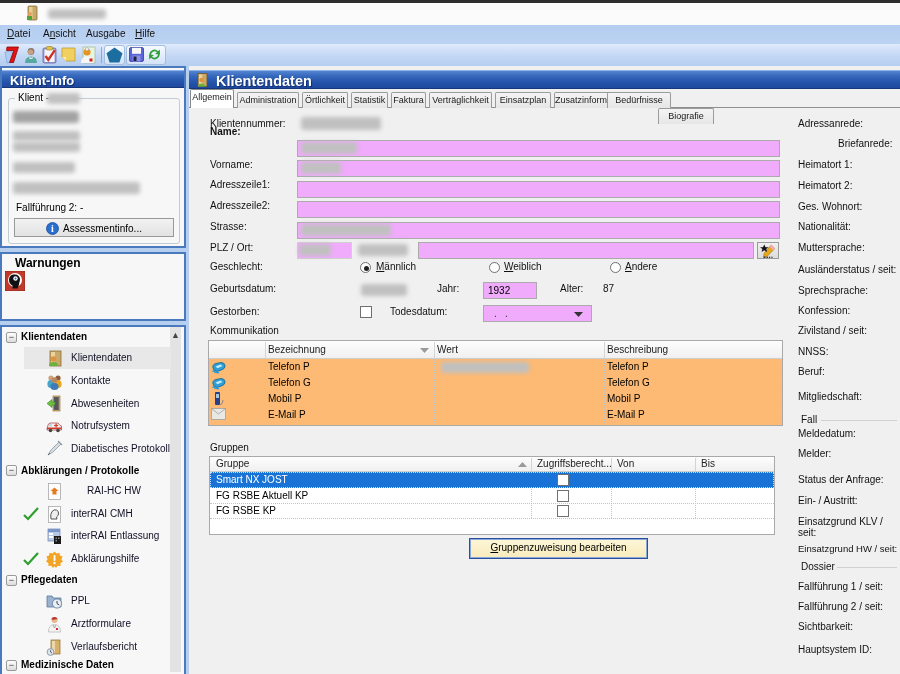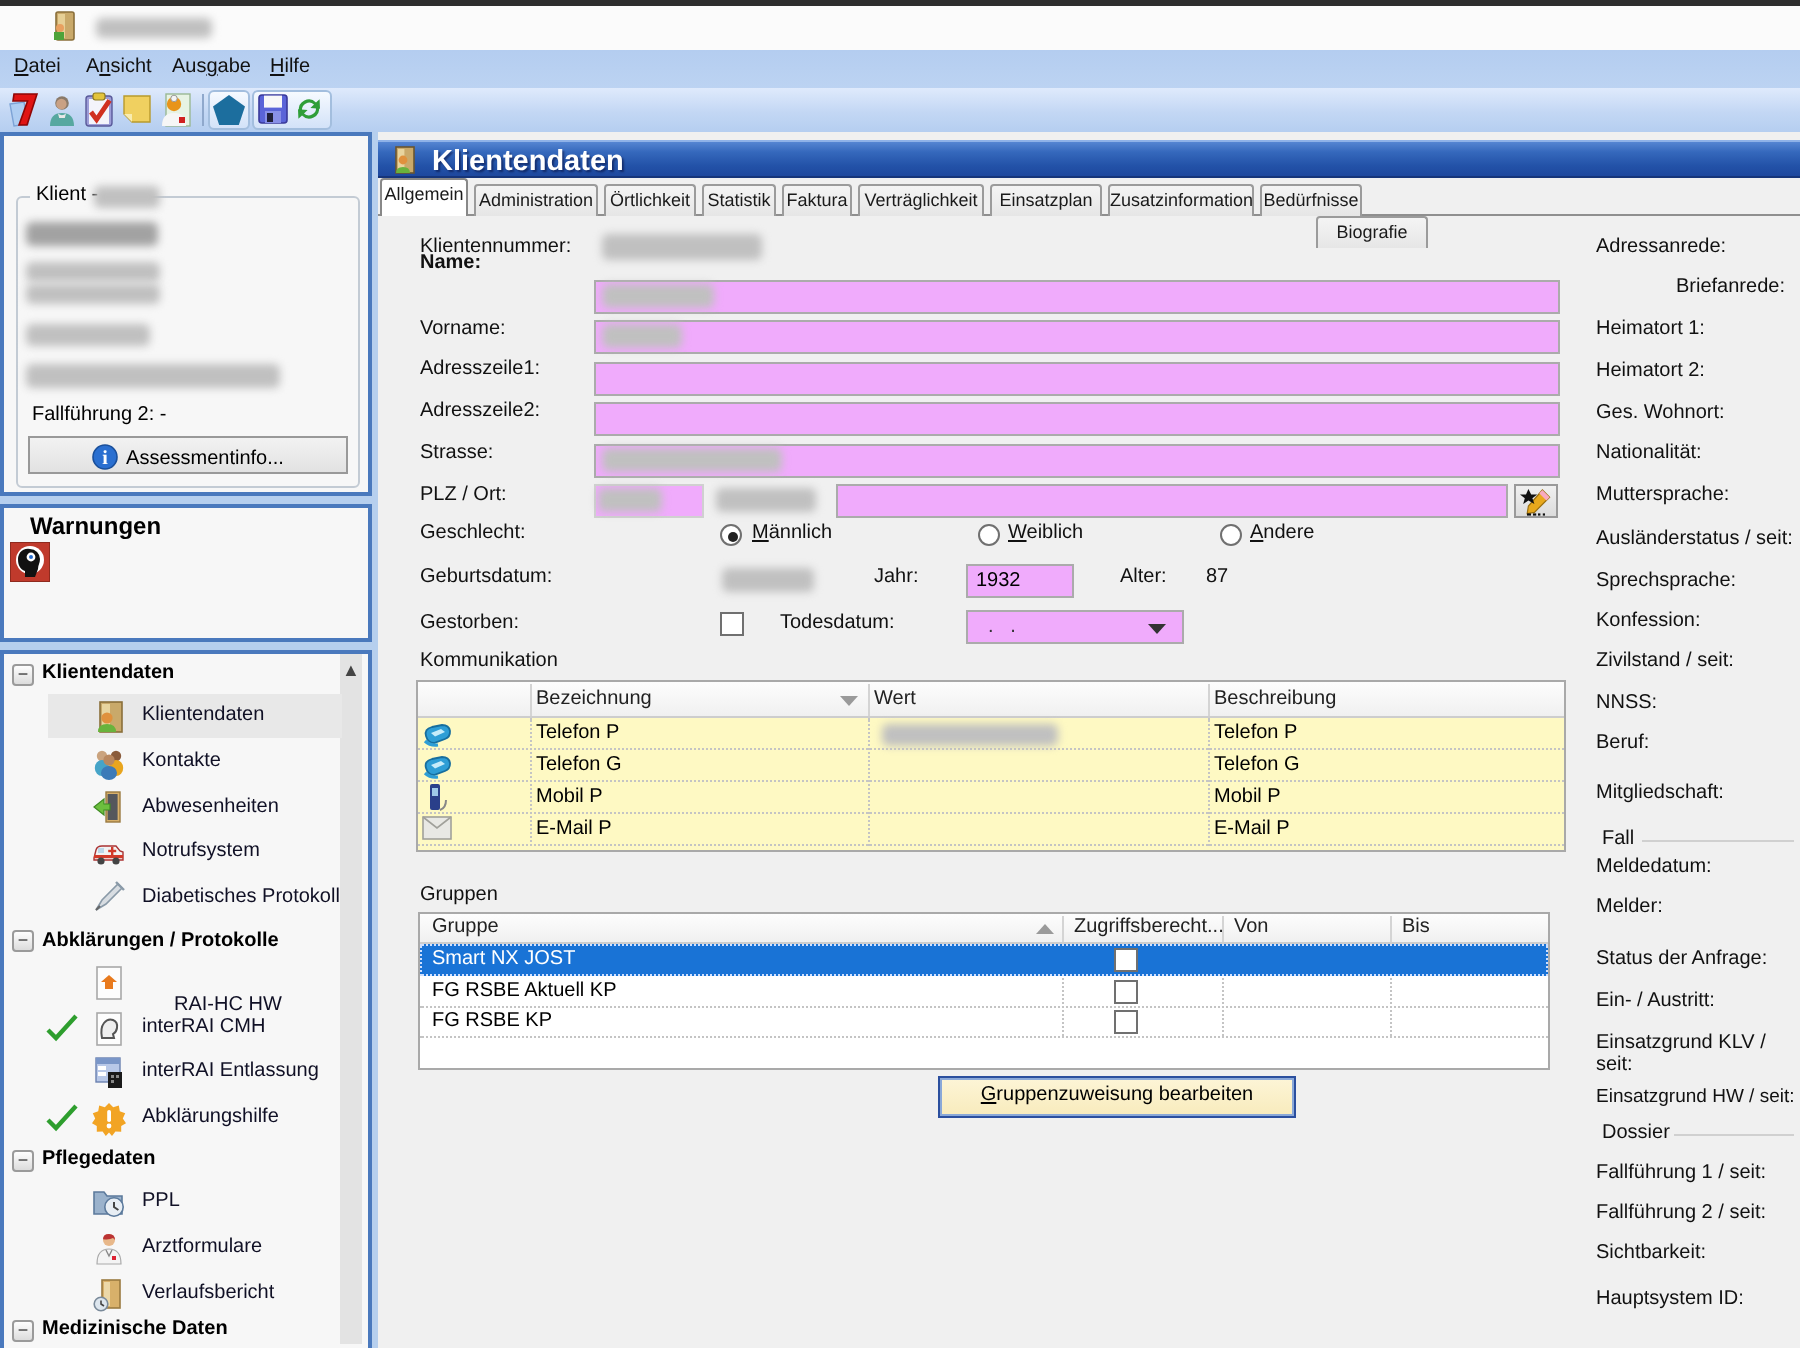--- a/index.html
+++ b/index.html
@@ -94,20 +94,21 @@
     <rect x="3.5" y="8.5" width="8" height="6" fill="#8890e8"></rect>
     <rect x="4.5" y="9.5" width="3" height="4.5" fill="#20203a"></rect>
   </svg>
   <svg class="abs" style="left:147px; top:3px;" width="15" height="15" viewBox="0 0 15 15">
     <path d="M2.5 8.5 A5 5 0 0 1 11 4.2 L12.8 2.6 L13 7.4 L8.2 7 L10 5.3 A3.6 3.6 0 0 0 4 8.3 Z" fill="#2f9e38"></path>
     <path d="M12.5 6.5 A5 5 0 0 1 4 10.8 L2.2 12.4 L2 7.6 L6.8 8 L5 9.7 A3.6 3.6 0 0 0 11 6.7 Z" fill="#2f9e38"></path>
   </svg>
 </div>
 
 <div class="panel" id="p1" style="top:66px; height:182px;">
+  <div class="hdrband" style="left:0; top:2px; width:182px; height:18px; font-size:13px; padding:2px 0 0 8px;">Klient-Info</div>
   <div class="abs" style="left:6px; top:30px; width:172px; height:146px; border:1px solid #c3cbd4; border-radius:3px;"></div>
   <div class="abs" style="left:13px; top:24px; background:#f7f7f7; padding:0 3px;">Klient - </div>
   <div class="abs blur" style="left:45px; top:25px; width:33px; height:11px;"></div>
   <div class="abs blur" style="left:11px; top:43px; width:66px; height:12px; background:#a2a2a2;"></div>
   <div class="abs blur" style="left:11px; top:63px; width:67px; height:10px;"></div>
   <div class="abs blur" style="left:11px; top:74px; width:67px; height:10px;"></div>
   <div class="abs blur" style="left:11px; top:94px; width:62px; height:11px;"></div>
   <div class="abs blur" style="left:11px; top:114px; width:127px; height:12px;"></div>
   <div class="abs" style="left:14px; top:134px;">Fallführung 2: -</div>
   <div class="abs" style="left:12px; top:150px; width:160px; height:19px; background:linear-gradient(180deg,#f2f2f2,#e2e2e2); border:1px solid #999; text-align:center; padding-top:3px;">
@@ -173,21 +174,21 @@
     <path d="M2 15 L4 13" stroke="#666" stroke-width="1"></path>
   </svg>
   <div class="treetxt" style="top:116px;">Diabetisches Protokoll</div>
   <div class="minus" style="top:138px;">−</div>
     <div class="sect" style="top:138px;">Abklärungen / Protokolle</div>
   <svg class="icon16" style="top:156px;" viewBox="0 0 17 17">
     <rect x="2.5" y="0.5" width="12" height="16" fill="#fdfdfd" stroke="#a8a8a8" stroke-width="0.8"></rect>
     <path d="M4.5 8 L8.5 4.5 L12.5 8 Z" fill="#e87a1e"></path>
       <rect x="6.5" y="8" width="4" height="3.5" fill="#e87a1e"></rect>
   </svg>
-  <div class="treetxt" style="top:170px;padding-left:16px;">RAI-HC HW</div>
+  <div class="treetxt" style="top:158px;padding-left:16px;">RAI-HC HW</div>
   <svg class="chk" style="top:180px;" viewBox="0 0 16 14">
       <path d="M1 8 L5 12 L15 1" stroke="#2e9e2e" stroke-width="2.2" fill="none"></path>
     </svg>
   <svg class="icon16" style="top:179px;" viewBox="0 0 17 17">
     <rect x="2.5" y="0.5" width="12" height="16" fill="#fdfdfd" stroke="#a8a8a8" stroke-width="0.8"></rect>
     <path d="M5 13 Q4 8 6 5.5 Q8 3 10.5 4 Q13 5 12.5 8 Q12.2 10 10.5 11 L11 13 Z" fill="#eee" stroke="#555" stroke-width="1"></path>
   </svg>
   <div class="treetxt" style="top:181px;">interRAI CMH</div>
   <svg class="icon16" style="top:201px;" viewBox="0 0 17 17">
     <rect x="2" y="1" width="12" height="12" fill="#b8c8e8" stroke="#6a80b0" stroke-width="0.7"></rect>
@@ -246,21 +247,21 @@
   </svg>
   <div class="abs" style="left:0; top:41px; width:711px; height:1px; background:#8f8f8f;"></div>
   <div class="tab" style="left:1px; width:44px; top:23px; height:19px; background:#fff; border-color:#888; z-index:2;">Allgemein</div>
   <div class="tab" style="left:48px; width:62px;">Administration</div>
   <div class="tab" style="left:113px; width:46px;">Örtlichkeit</div>
   <div class="tab" style="left:162px; width:37px;">Statistik</div>
   <div class="tab" style="left:202px; width:35px;">Faktura</div>
   <div class="tab" style="left:240px; width:63px;">Verträglichkeit</div>
   <div class="tab" style="left:306px; width:56px;">Einsatzplan</div>
   <div class="tab" style="left:365px; width:73px;">Zusatzinformation</div>
-  <div class="tab" style="left:441px; width:51px;">Bedürfnisse</div>
+  <div class="tab" style="left:418px; width:64px;">Bedürfnisse</div>
   <div class="tab" style="left:469px; width:56px;margin-top:16px;">Biografie</div>
 
   <div class="lbl" style="left:21px; top:52px;">Klientennummer:</div>
   <div class="lbl" style="left:21px; top:60px;font-weight:bold;">Name:</div>
   <div class="lbl" style="left:21px; top:93px;">Vorname:</div>
   <div class="lbl" style="left:21px; top:113px;">Adresszeile1:</div>
   <div class="lbl" style="left:21px; top:134px;">Adresszeile2:</div>
   <div class="lbl" style="left:21px; top:155px;">Strasse:</div>
   <div class="lbl" style="left:21px; top:176px;">PLZ / Ort:</div>
   <div class="lbl" style="left:21px; top:195px;">Geschlecht:</div>
@@ -309,21 +310,21 @@
   <div class="lbl" style="left:414px; top:217px;">87</div>
 
   <div class="abs" style="left:171px; top:240px; width:12px; height:12px; border:1px solid #707070; background:#fff;"></div>
   <div class="lbl" style="left:201px; top:240px;">Todesdatum:</div>
   <div class="input" style="left:294px; top:239px; width:109px; height:17px; padding:2px 0 0 10px; color:#333;">.&nbsp;&nbsp;&nbsp;.
     <svg style="position:absolute; right:8px; top:6px;" width="9" height="6" viewBox="0 0 9 6">
         <polygon points="0,0 9,0 4.5,5" fill="#333"></polygon>
       </svg>
   </div>
 
-  <div class="abs" style="left:19px; top:274px; width:575px; height:86px; background:#fef9c3; border:1px solid #a9a9a9;">
+  <div class="abs" style="left:19px; top:274px; width:575px; height:86px; background:#fdba74; border:1px solid #a9a9a9;">
     <div class="abs" style="left:0; top:0; width:573px; height:18px; background:linear-gradient(180deg,#fdfdfd,#f0f0f0); border-bottom:1px solid #cdcdcd;"></div>
     <div class="abs" style="left:56px; top:1px; width:1px; height:16px; background:#d4d4d4;"></div>
     <div class="abs" style="left:225px; top:1px; width:1px; height:16px; background:#d4d4d4;"></div>
     <div class="abs" style="left:395px; top:1px; width:1px; height:16px; background:#d4d4d4;"></div>
     <div class="abs" style="left:59px; top:3px; color:#222;">Bezeichnung</div>
     <svg class="abs" style="left:211px; top:7px;" width="9" height="6" viewBox="0 0 9 6">
         <polygon points="0,0 9,0 4.5,5" fill="#9a9a9a"></polygon>
       </svg>
     <div class="abs" style="left:228px; top:3px; color:#222;">Wert</div>
     <div class="abs" style="left:398px; top:3px; color:#222;">Beschreibung</div>

